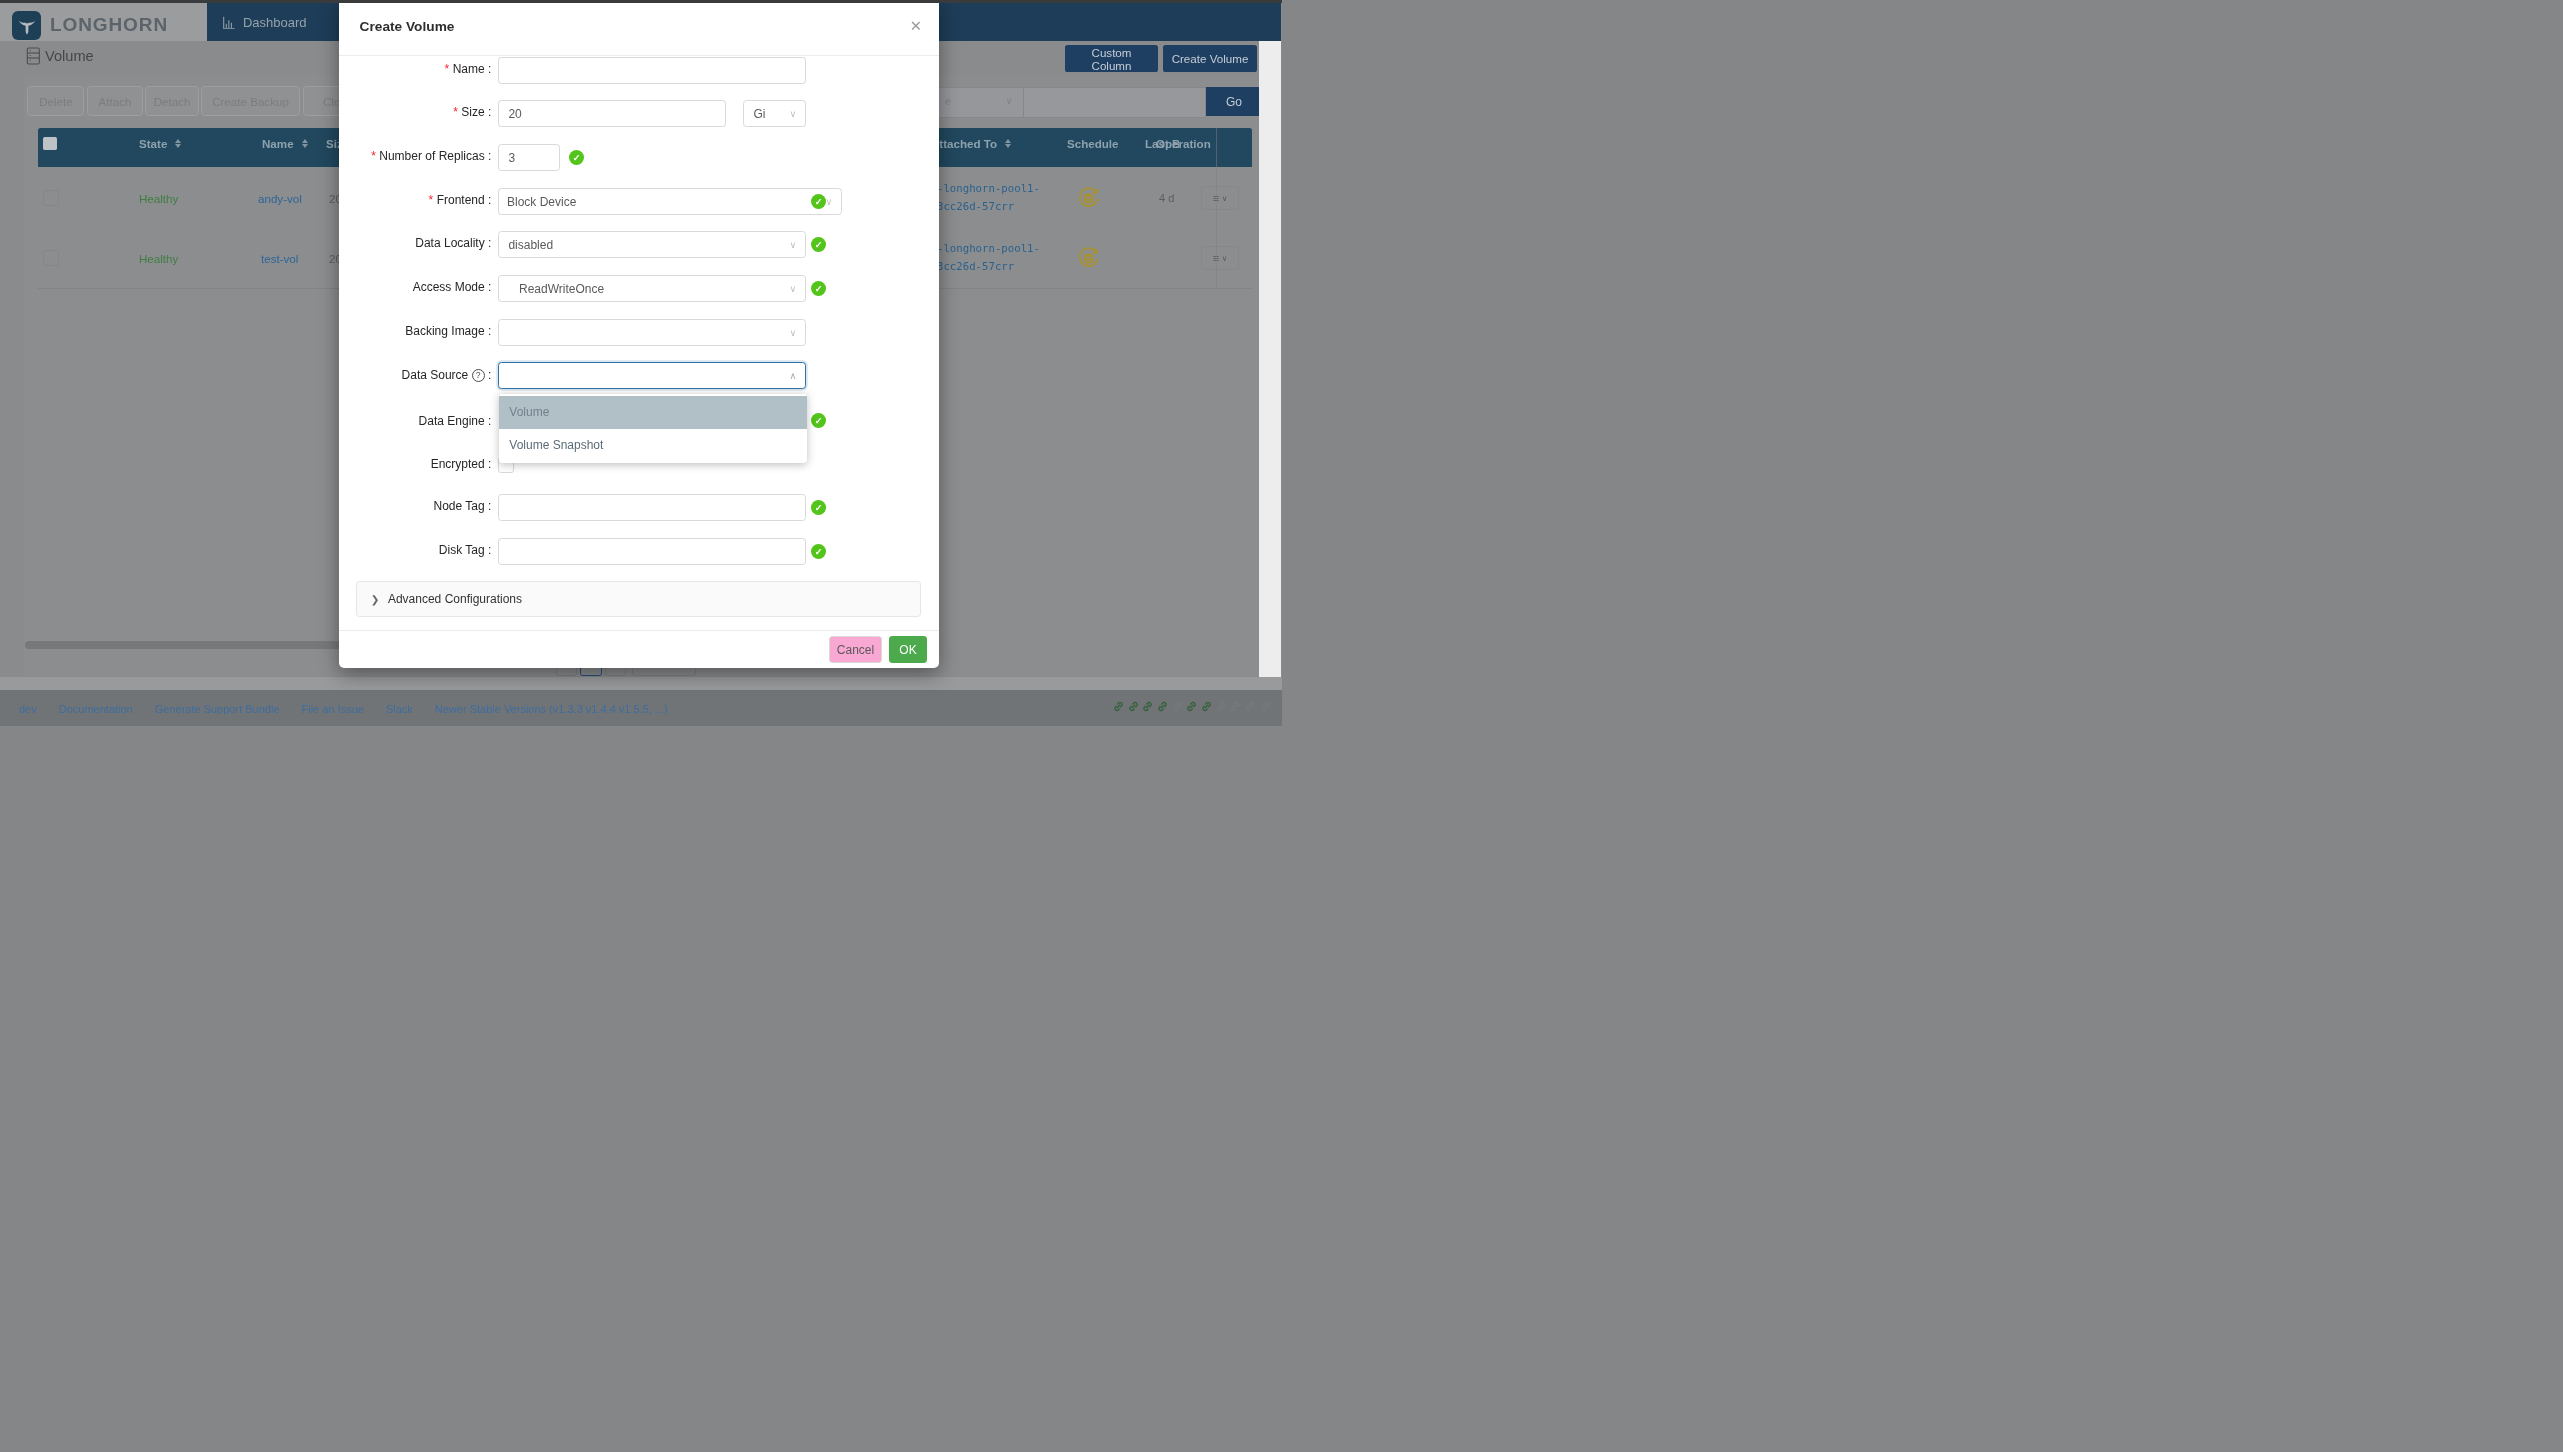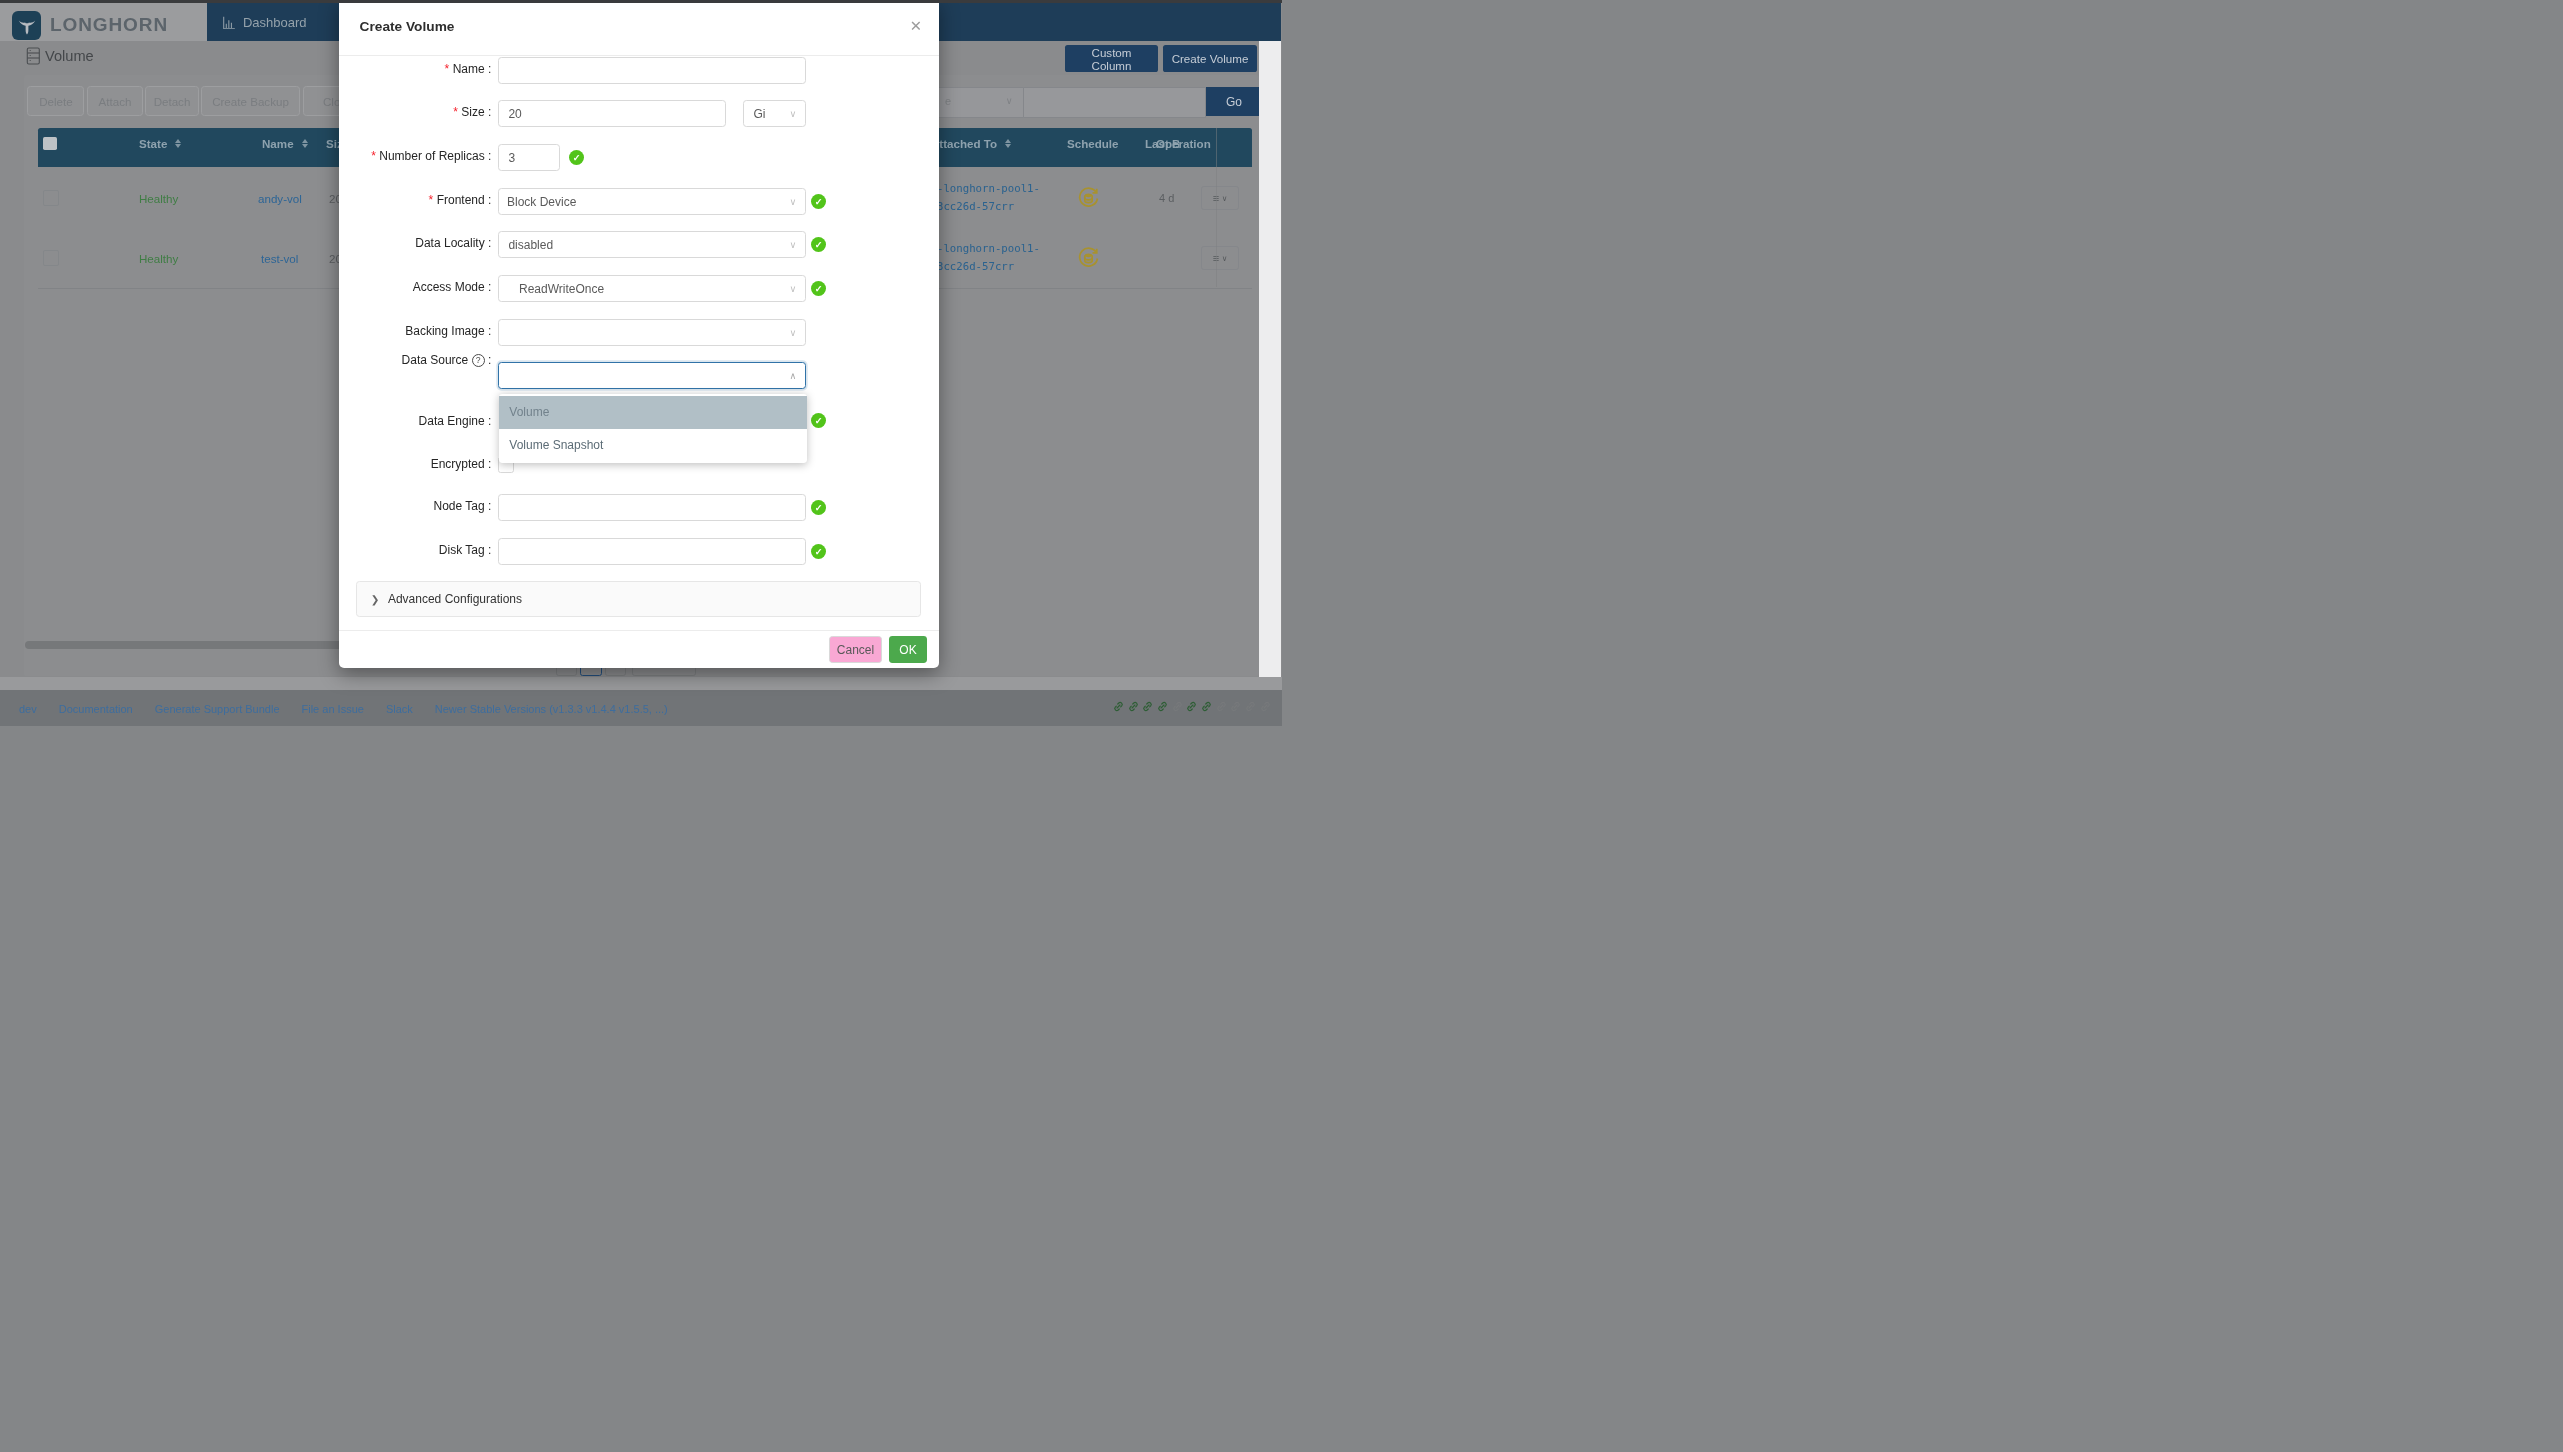--- a/index.html
+++ b/index.html
@@ -400,21 +400,21 @@
 
     <div class="f-label req" style="top:149px;">
         <span>Number of Replicas</span>
       </div>
     <input class="inp" style="left: 159px; top: 144px; width: 62px;" value="3">
     <div class="gcheck" style="left:230px;top:150px;">✓</div>
 
     <div class="f-label req" style="top:193px;">
         <span>Frontend</span>
       </div>
-    <div class="sel" style="left:159px;top:188px;width:308px;padding-left:8px;">
+    <div class="sel" style="left:159px;top:188px;width:344px;padding-left:8px;">
       <span>Block Device</span>
       <span class="chev">∨</span>
     </div>
     <div class="gcheck" style="left:472px;top:194px;">✓</div>
 
     <div class="f-label" style="top:236px;">
         <span>Data Locality</span>
       </div>
     <div class="sel" style="left:159px;top:231px;width:308px;">
       <span>disabled</span>
@@ -432,21 +432,21 @@
     <div class="gcheck" style="left:472px;top:281px;">✓</div>
 
     <div class="f-label" style="top:324px;">
         <span>Backing Image</span>
       </div>
     <div class="sel" style="left:159px;top:319px;width:308px;">
       <span></span>
       <span class="chev">∨</span>
     </div>
 
-    <div class="f-label" style="top:353px;">
+    <div class="f-label" style="top:368px;">
       <span>Data Source</span>
       <span class="qicon">?</span>
     </div>
     <div class="sel focused" style="left:159px;top:362px;width:308px;">
       <span></span>
       <span class="chev" style="color:#a9a9a9;">∧</span>
     </div>
 
     <div class="f-label" style="top:414px;justify-content:flex-end;">
         <span>Data Engine</span>

